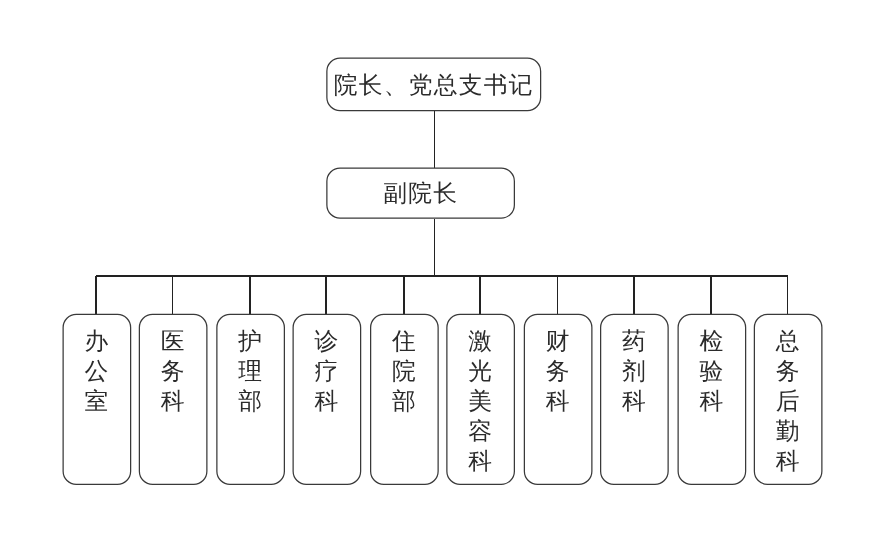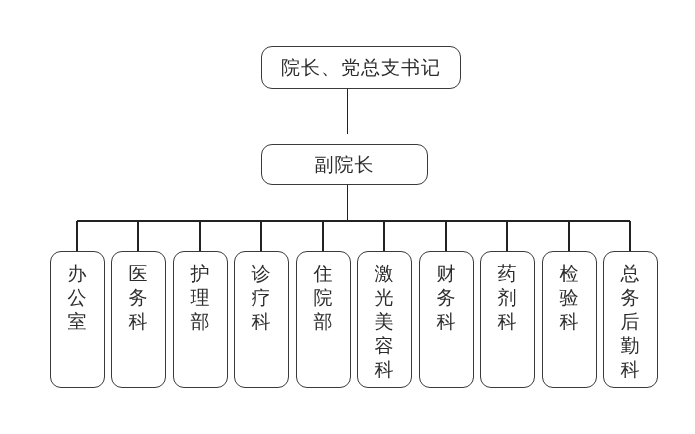--- a/index.html
+++ b/index.html
@@ -33,30 +33,30 @@
     color: #2b2b2b;
     display: flex;
     align-items: center;
     justify-content: center;
     z-index: 3;
   }
 
   .node-top {
     left: 261px;
     top: 46px;
-    width: 200px;
+    width: 172px;
     height: 43px;
     font-size: 19px;
     letter-spacing: 1px;
   }
 
   .node-second {
     left: 261px;
-    top: 144px;
-    width: 167px;
+    top: 134px;
+    width: 151px;
     height: 41px;
     font-size: 19px;
     letter-spacing: 1px;
   }
 
   
   #leaf-row {
     position: absolute;
     left: 0;
     top: 251px;

